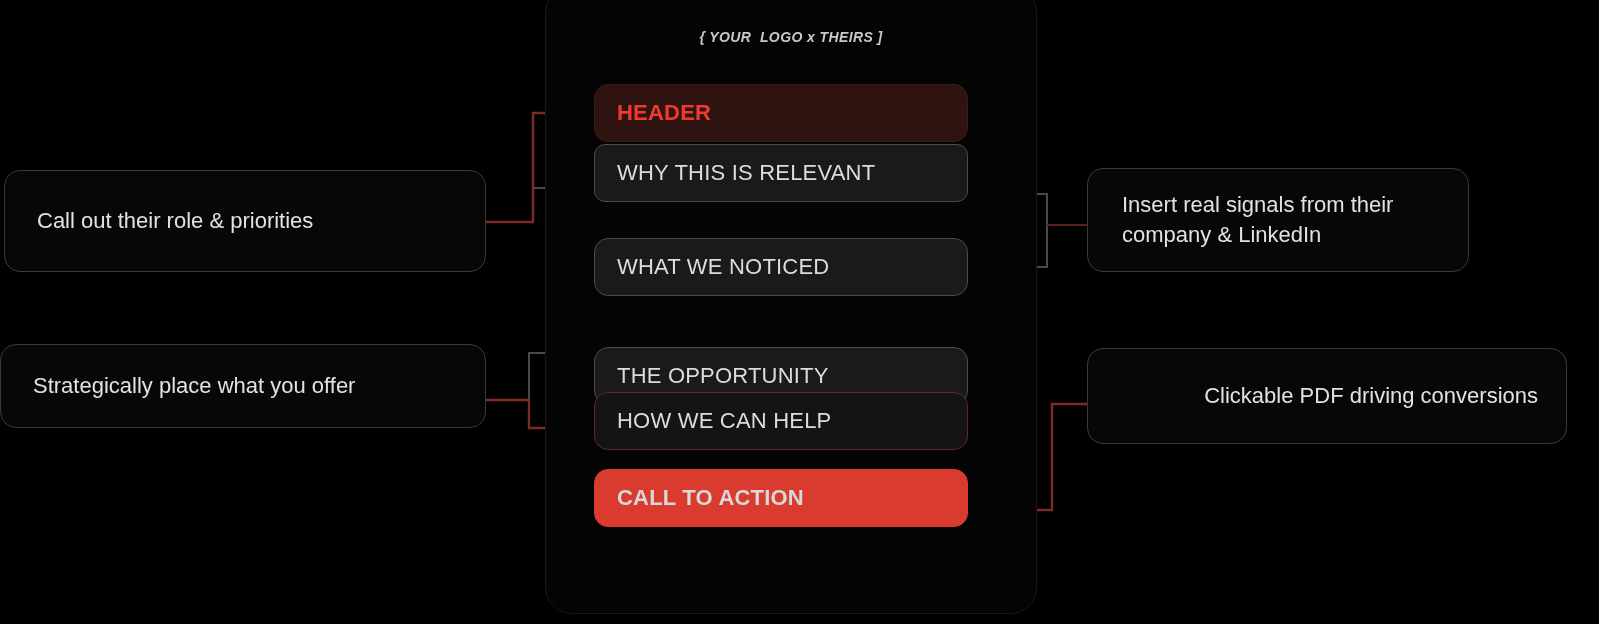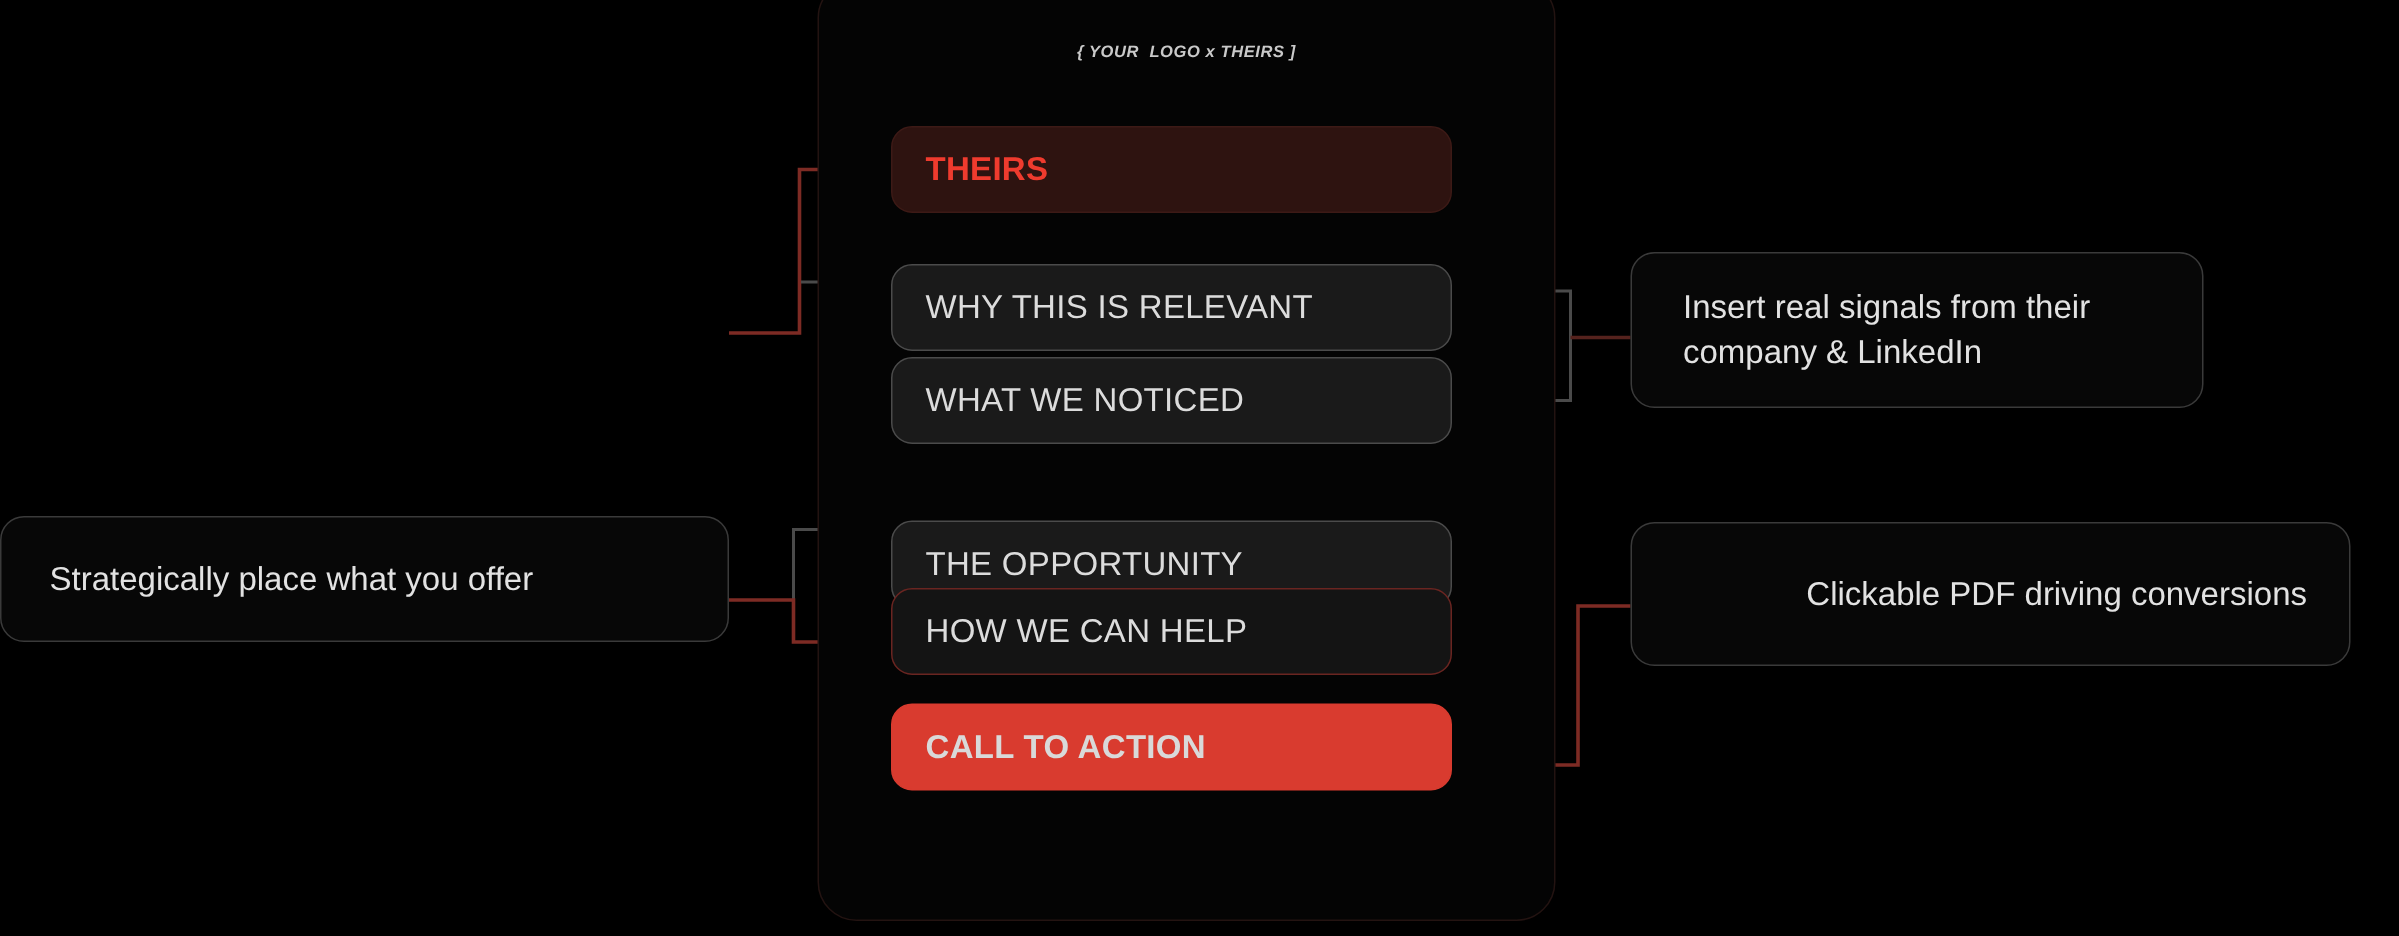--- a/index.html
+++ b/index.html
@@ -39,21 +39,21 @@
     border-radius: 26px;
     background: #040404;
     box-sizing: border-box;
   }
   .card-logo {
     position: absolute;
     left: 0;
     top: 42px;
     width: 100%;
     text-align: center;
-    font-size: 11px;
+    font-size: 14px;
     font-style: italic;
     font-weight: bold;
     letter-spacing: .4px;
     color: #c9c9c9;
     white-space: pre;
   }
 
   
   .row {
     position: absolute;
@@ -129,27 +129,30 @@
     <path d="M 991 194 L 1047 194 L 1047 267 L 991 267" fill="none" stroke="#4a4a4a" stroke-width="2"></path>
     <path d="M 1047 225 L 1087 225" fill="none" stroke="#55221d" stroke-width="2.2"></path>
 
     <path d="M 1012 510 L 1052 510 L 1052 404 L 1087 404" fill="none" stroke="#7d2b24" stroke-width="2.4"></path>
   </svg>
 
   <div class="card">
     <div class="card-logo">{ YOUR  LOGO x THEIRS ]</div>
   </div>
 
-  <div class="row header-row" style="top:84px;">THEIRS</div>
-  <div class="row neutral" style="top:176px;">WHY THIS IS RELEVANT</div>
+  <div class="row header-row" style="top:84px;">HEADER</div>
+  <div class="row neutral" style="top:144px;border-radius:11px;">WHY THIS IS RELEVANT</div>
   <div class="row neutral" style="top:238px;">WHAT WE NOTICED</div>
   <div class="row neutral" style="top:315px;margin-top:32px;">THE OPPORTUNITY</div>
   <div class="row accent-outline" style="top:392px;text-align:center;">HOW WE CAN HELP</div>
   <div class="row cta-row" style="top:469px;">CALL TO ACTION</div>
 
+  <div class="callout" id="callout-left-top">
+    <span class="txt">Call out their role &amp; priorities</span>
+  </div>
 
   <div class="callout" id="callout-left-bottom">
     <span class="txt">Strategically place what you offer</span>
   </div>
 
   <div class="callout" id="callout-right-top">
     <span>
       <span class="txt">Insert real signals from their</span>
       <span class="txt">company &amp; LinkedIn</span>
     </span>

